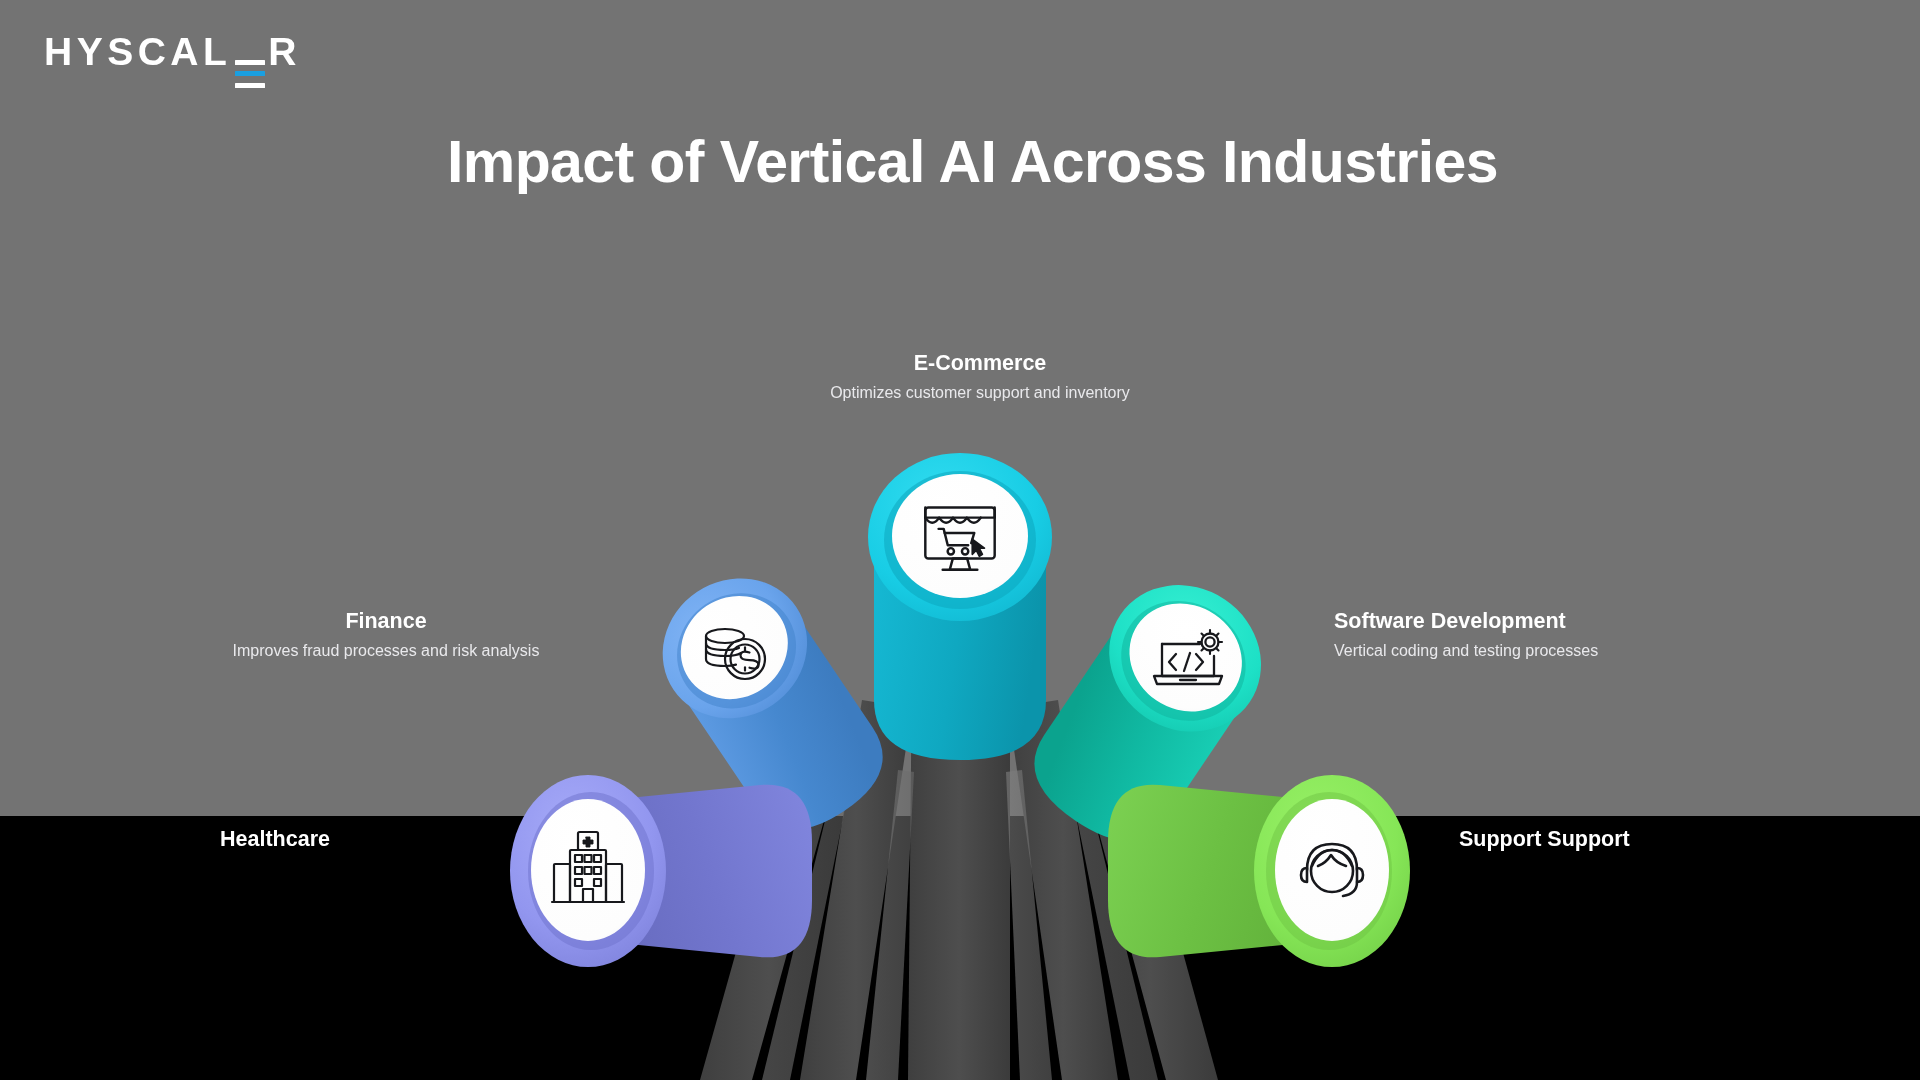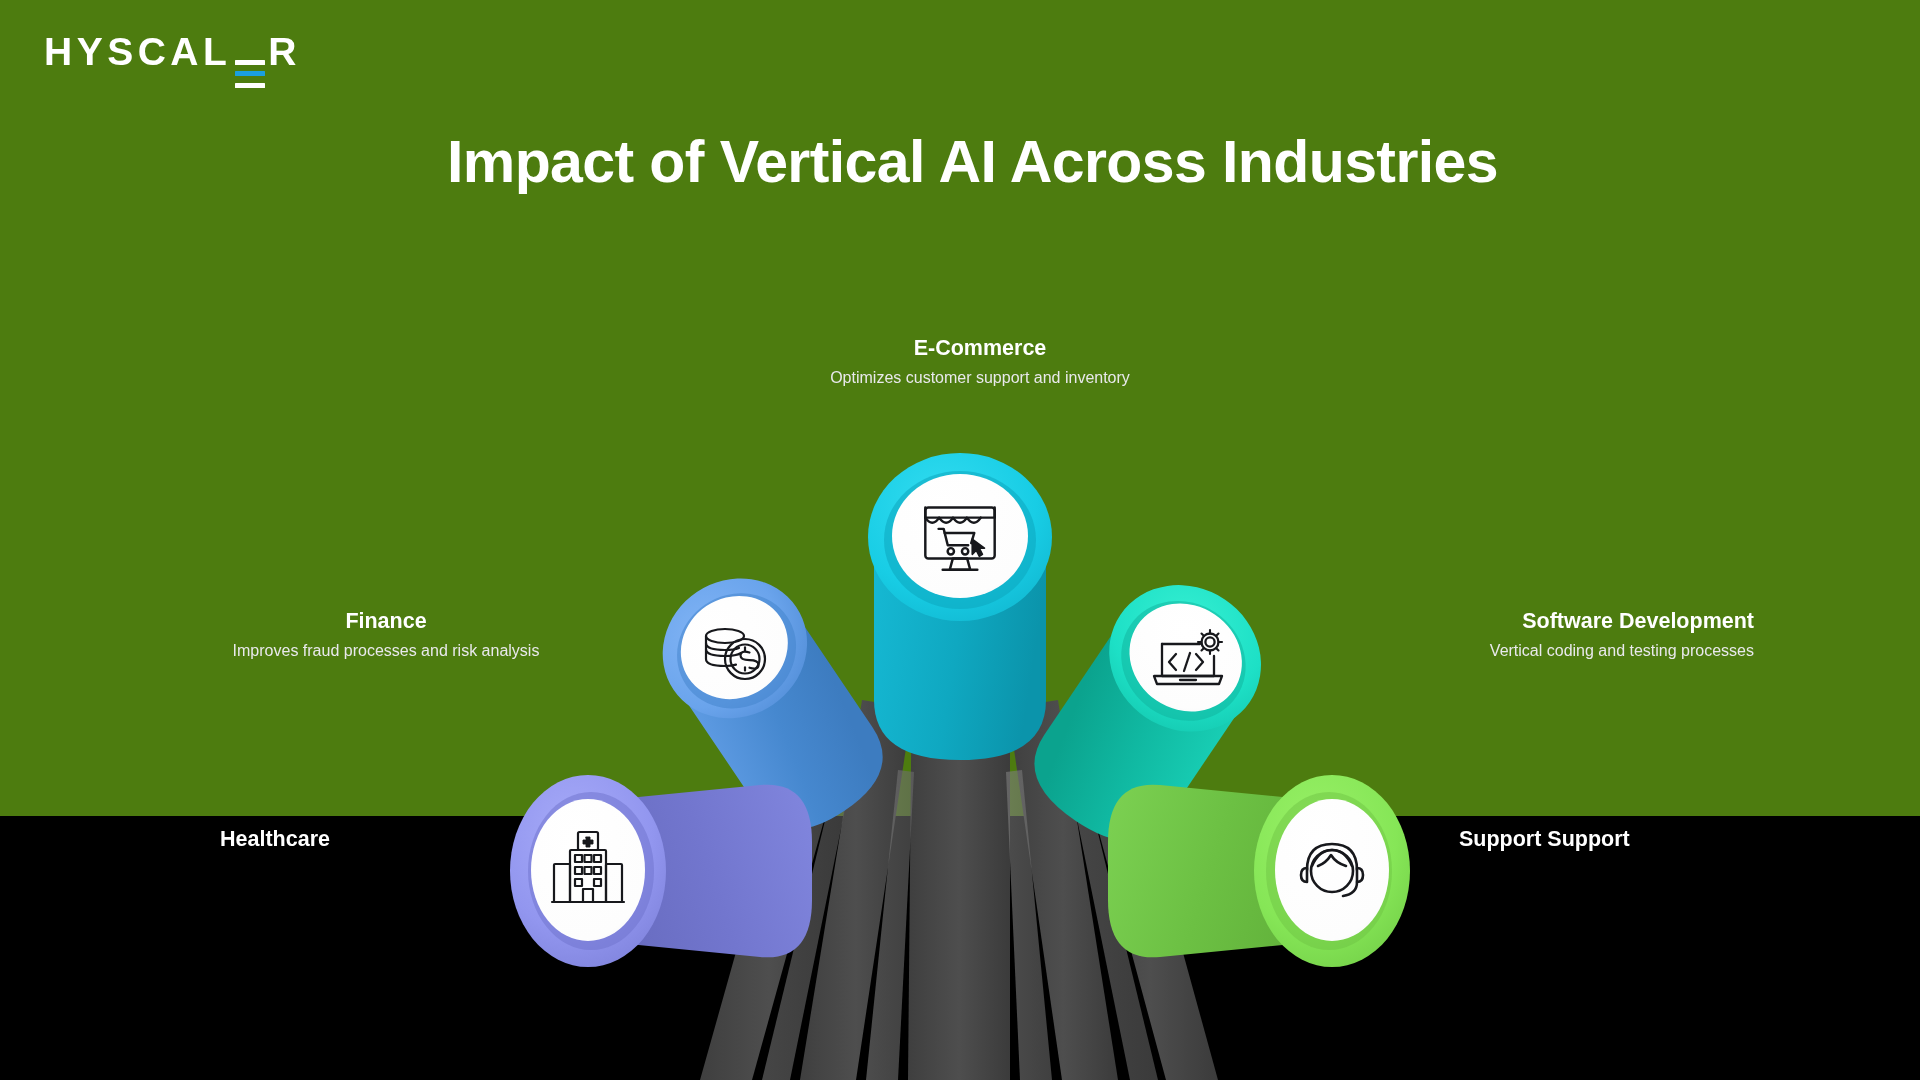--- a/index.html
+++ b/index.html
@@ -8,21 +8,21 @@
     width: 1920px;
     height: 1080px;
     background: #000000;
     overflow: hidden;
     font-family: "Liberation Sans", sans-serif;
   }
   #stage {
     position: relative;
     width: 1920px;
     height: 816px;
-    background: #4d7c0f;
+    background: #737373;
   }
 
   
   #logo {
     position: absolute;
     left: 44px;
     top: 38px;
     display: flex;
     align-items: center;
     height: 44px;
@@ -100,23 +100,23 @@
     font-size: 16px;
     font-weight: 400;
     line-height: 1.38;
     color: #e9e9ec;
   }
   .align-right { text-align: center; }
   .align-left  { text-align: left; }
   .align-center{ text-align: center; }
 
   
-  #label-ecommerce { left: 760px; top: 335px; width: 440px; }
+  #label-ecommerce { left: 760px; top: 350px; width: 440px; }
   #label-finance   { left: 180px; top: 608px; width: 412px; }
-  #label-software  { left: 1334px; top: 608px; width: 420px; text-align: right; }
+  #label-software  { left: 1334px; top: 608px; width: 420px; }
   #label-health    { left: 78px;  top: 826px; width: 394px; }
   #label-support   { left: 1459px;top: 826px; width: 420px; }
 </style>
 </head>
 <body>
 
 <div id="stage">
 
   <div id="logo">
     <div class="wordmark">

